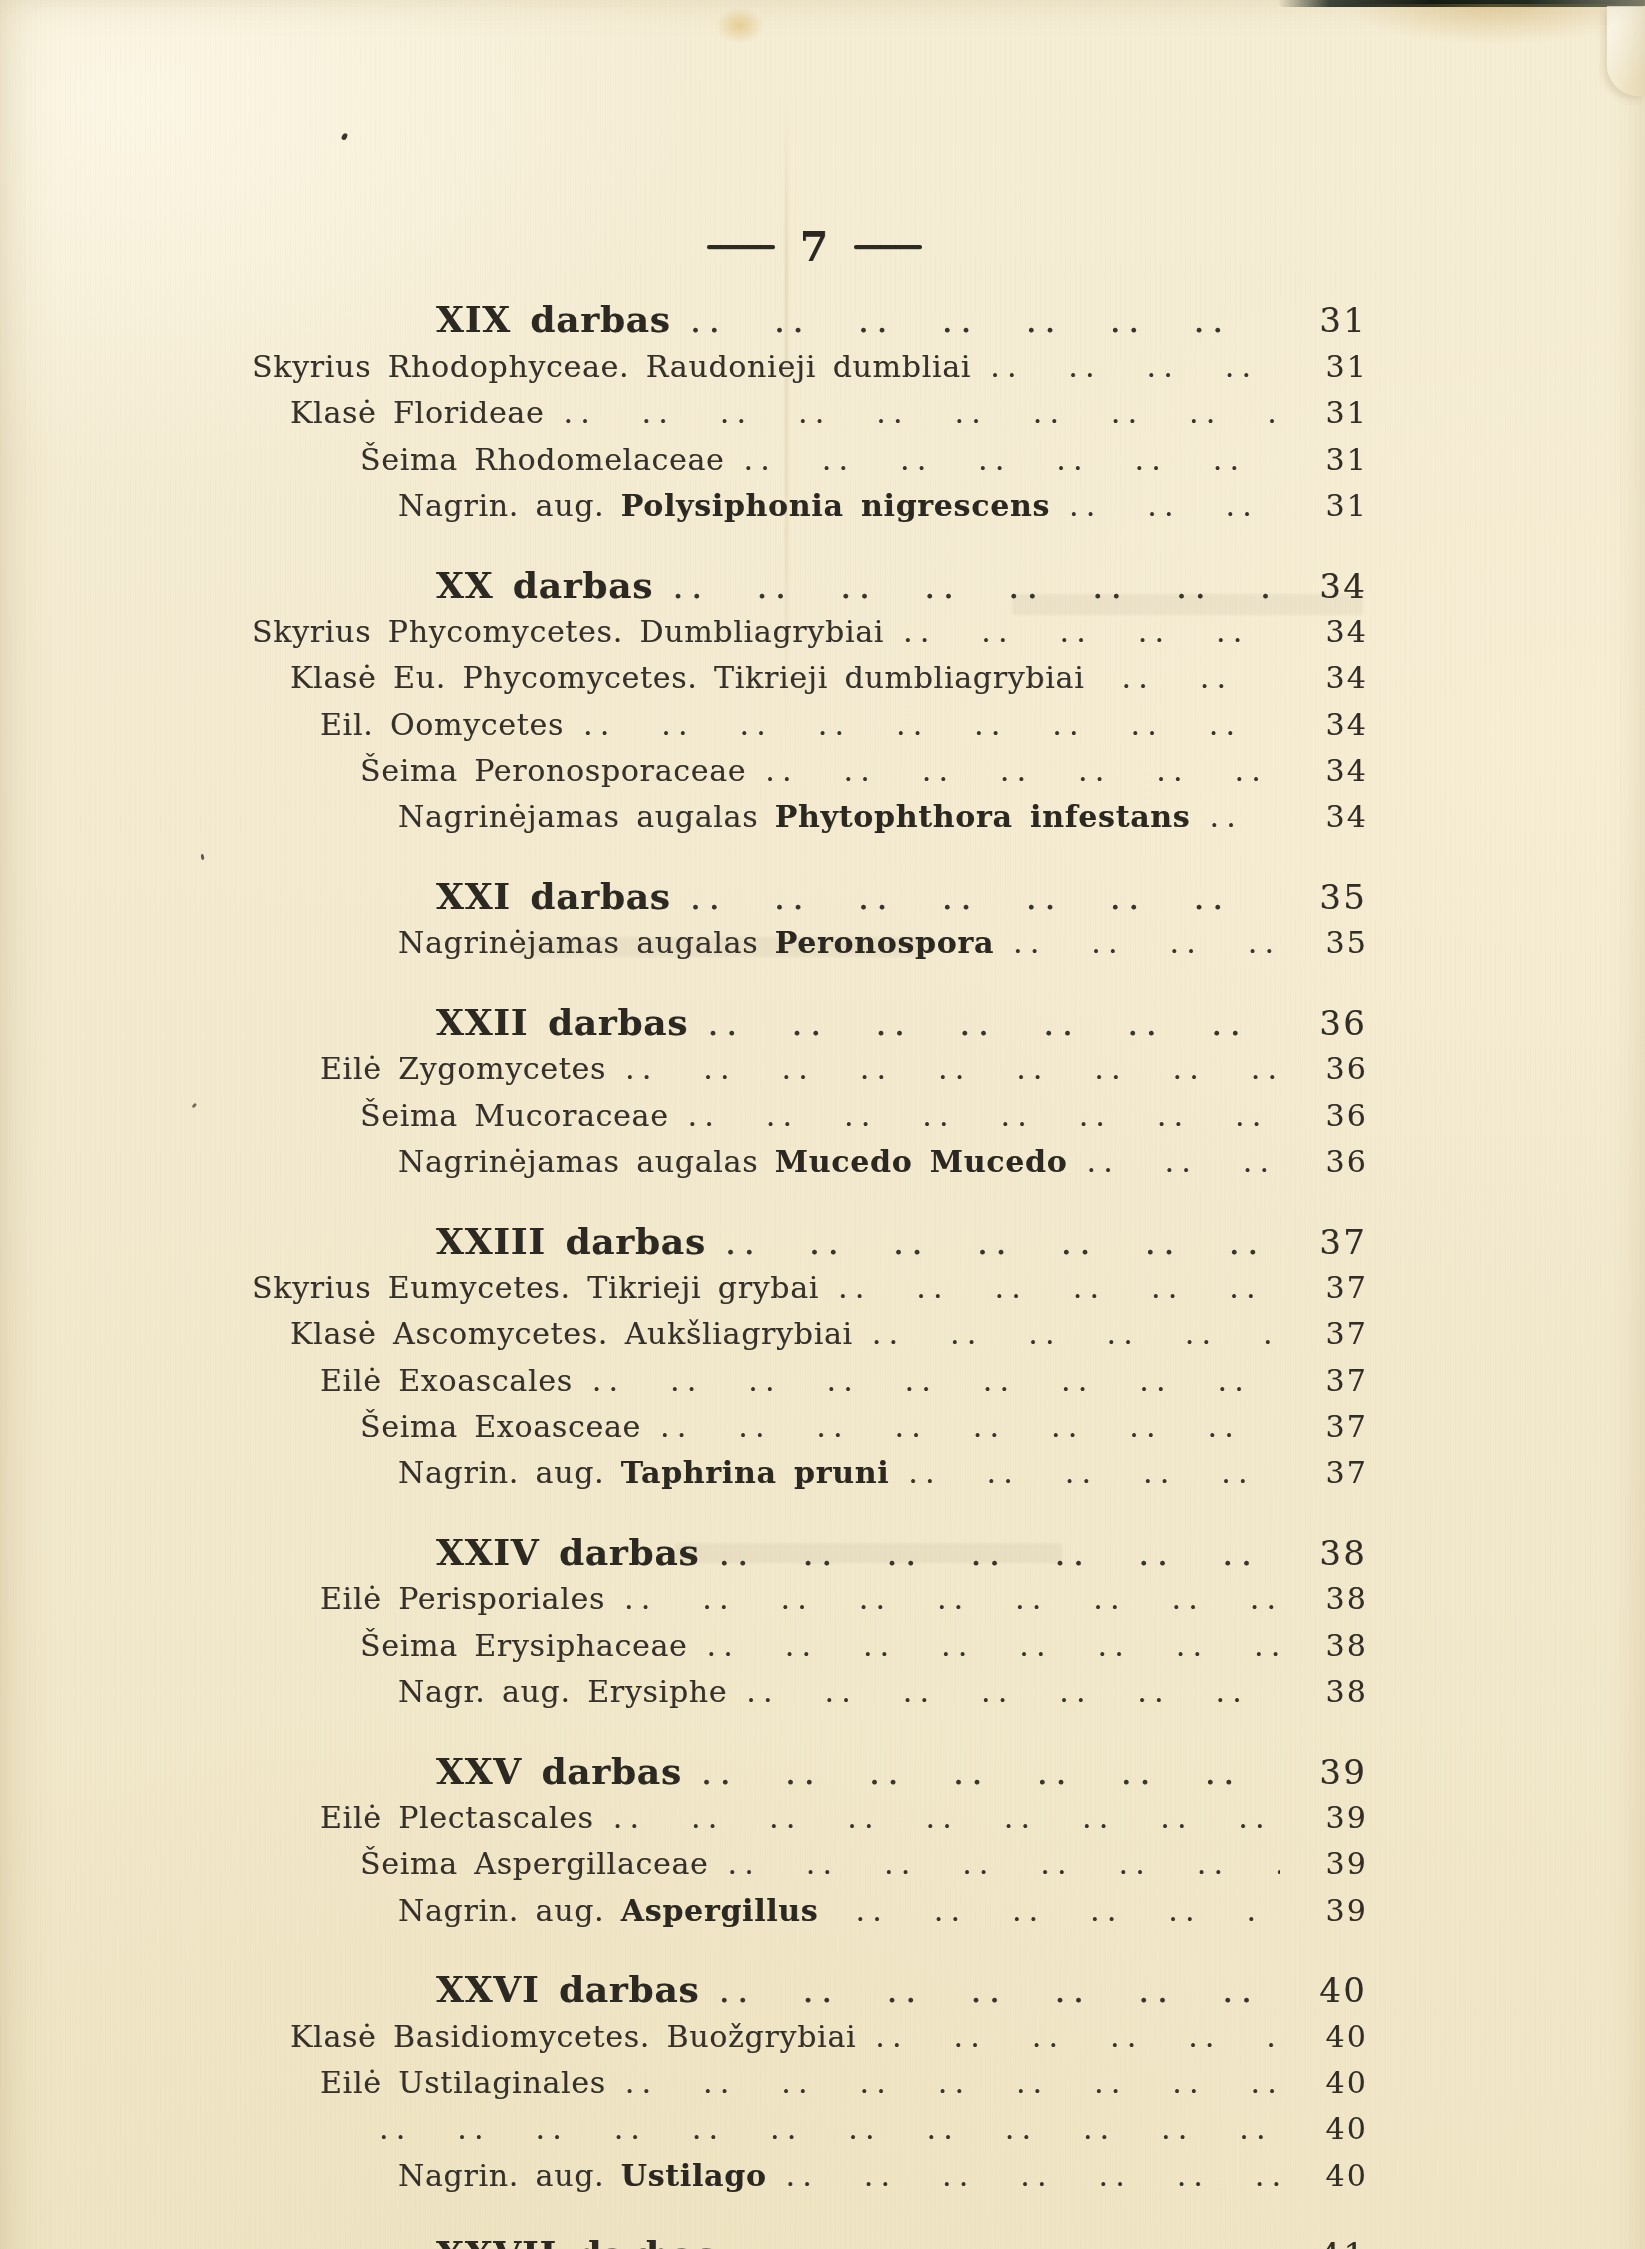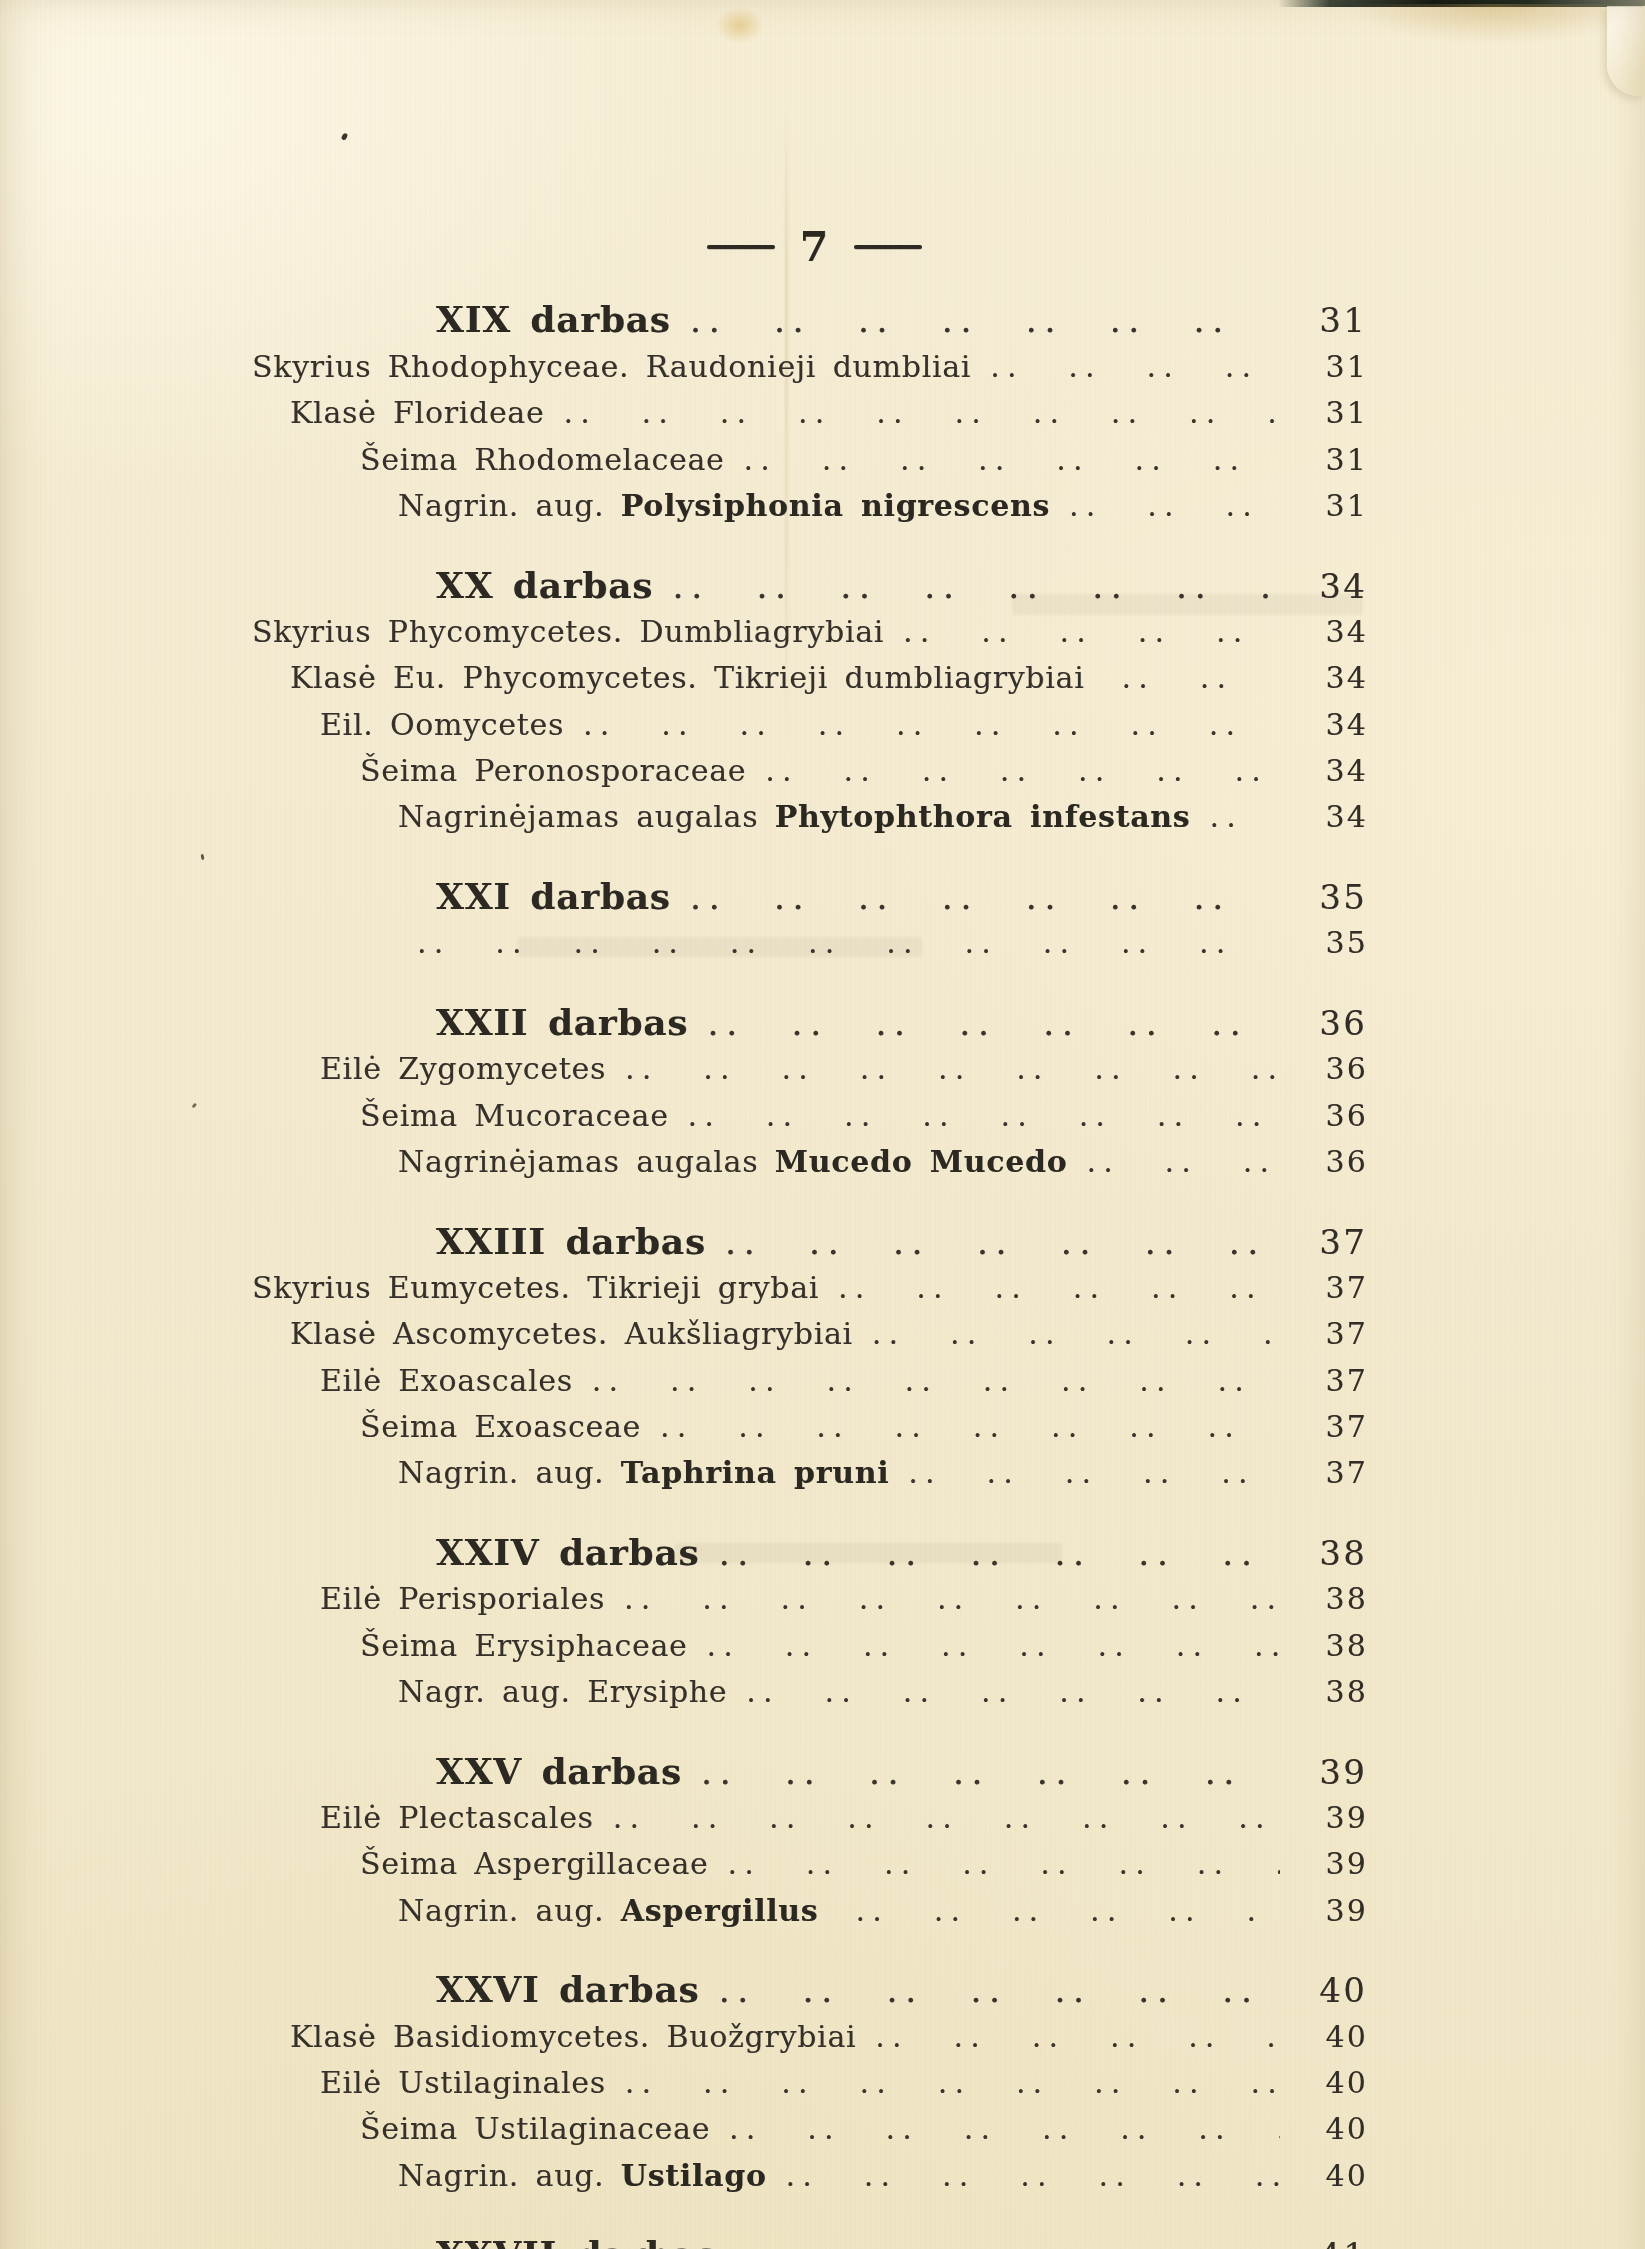--- a/index.html
+++ b/index.html
@@ -170,20 +170,21 @@
       <span class="lbl"><span>Nagrinėjamas augalas </span><span class="b">Phytophthora infestans</span></span>
       <span class="leader">.. .. .. .. .. .. .. .. .. .. .. .. .. .. .. .. .. .. .. .. .. .. .. .. .. .. .. .. .. .. .. .. .. .. .. .. .. .. .. .. </span>
       <span class="pageref">34</span>
     </div>
     <div class="toc-row header" style="left: 436px; top: 896px; width: 931px;">
       <span class="lbl"><span>XXI darbas</span></span>
       <span class="leader">.. .. .. .. .. .. .. .. .. .. .. .. .. .. .. .. .. .. .. .. .. .. .. .. .. .. .. .. .. .. .. .. .. .. .. .. .. .. .. .. </span>
       <span class="pageref">35</span>
     </div>
     <div class="toc-row" style="left: 398px; top: 942px; width: 970px;">
+      <span class="lbl"><span>Nagrinėjamas augalas </span><span class="b">Peronospora</span></span>
       <span class="leader">.. .. .. .. .. .. .. .. .. .. .. .. .. .. .. .. .. .. .. .. .. .. .. .. .. .. .. .. .. .. .. .. .. .. .. .. .. .. .. .. </span>
       <span class="pageref">35</span>
     </div>
     <div class="toc-row header" style="left: 436px; top: 1022px; width: 931px;">
       <span class="lbl"><span>XXII darbas</span></span>
       <span class="leader">.. .. .. .. .. .. .. .. .. .. .. .. .. .. .. .. .. .. .. .. .. .. .. .. .. .. .. .. .. .. .. .. .. .. .. .. .. .. .. .. </span>
       <span class="pageref">36</span>
     </div>
     <div class="toc-row" style="left: 320px; top: 1068px; width: 1048px;">
       <span class="lbl"><span>Eilė Zygomycetes</span></span>
@@ -279,21 +280,20 @@
       <span class="lbl"><span>Klasė Basidiomycetes. Buožgrybiai</span></span>
       <span class="leader">.. .. .. .. .. .. .. .. .. .. .. .. .. .. .. .. .. .. .. .. .. .. .. .. .. .. .. .. .. .. .. .. .. .. .. .. .. .. .. .. </span>
       <span class="pageref">40</span>
     </div>
     <div class="toc-row" style="left: 320px; top: 2082px; width: 1048px;">
       <span class="lbl"><span>Eilė Ustilaginales</span></span>
       <span class="leader">.. .. .. .. .. .. .. .. .. .. .. .. .. .. .. .. .. .. .. .. .. .. .. .. .. .. .. .. .. .. .. .. .. .. .. .. .. .. .. .. </span>
       <span class="pageref">40</span>
     </div>
     <div class="toc-row" style="left: 360px; top: 2128px; width: 1008px;">
-      <span class="lbl"><span>Šeima Ustilaginaceae</span></span>
       <span class="leader">.. .. .. .. .. .. .. .. .. .. .. .. .. .. .. .. .. .. .. .. .. .. .. .. .. .. .. .. .. .. .. .. .. .. .. .. .. .. .. .. </span>
       <span class="pageref">40</span>
     </div>
     <div class="toc-row" style="left: 398px; top: 2175px; width: 970px;">
       <span class="lbl"><span>Nagrin. aug. </span><span class="b">Ustilago</span></span>
       <span class="leader">.. .. .. .. .. .. .. .. .. .. .. .. .. .. .. .. .. .. .. .. .. .. .. .. .. .. .. .. .. .. .. .. .. .. .. .. .. .. .. .. </span>
       <span class="pageref">40</span>
     </div>
     <div class="toc-row header" style="left: 436px; top: 2254px; width: 931px;">
       <span class="lbl"><span>XXVII darbas</span></span>

